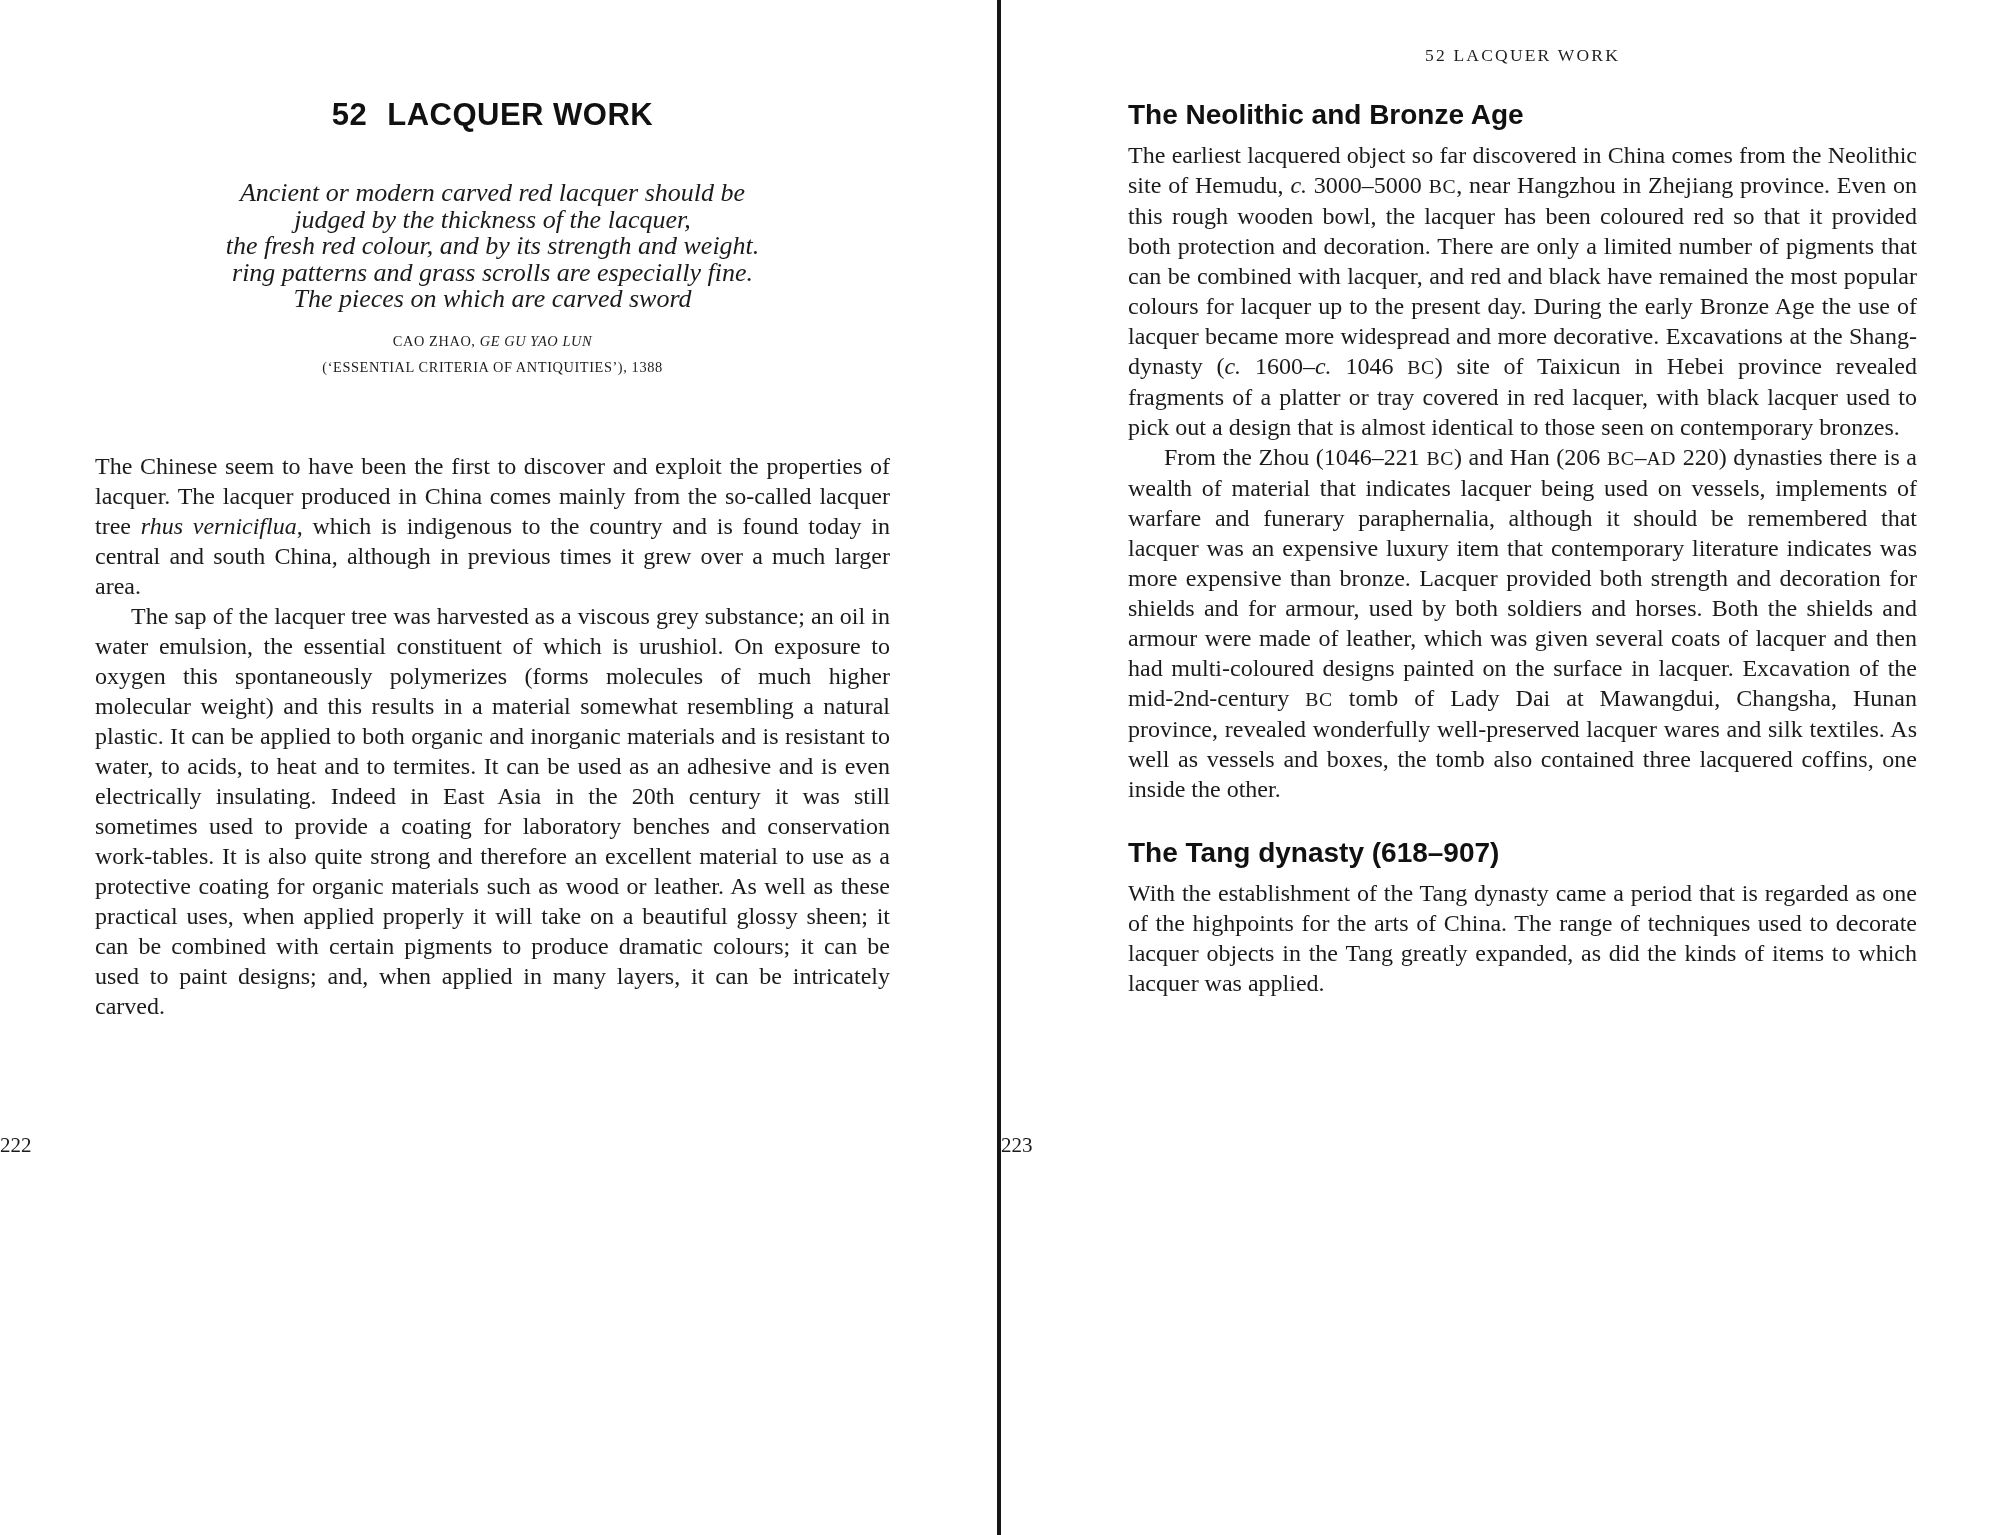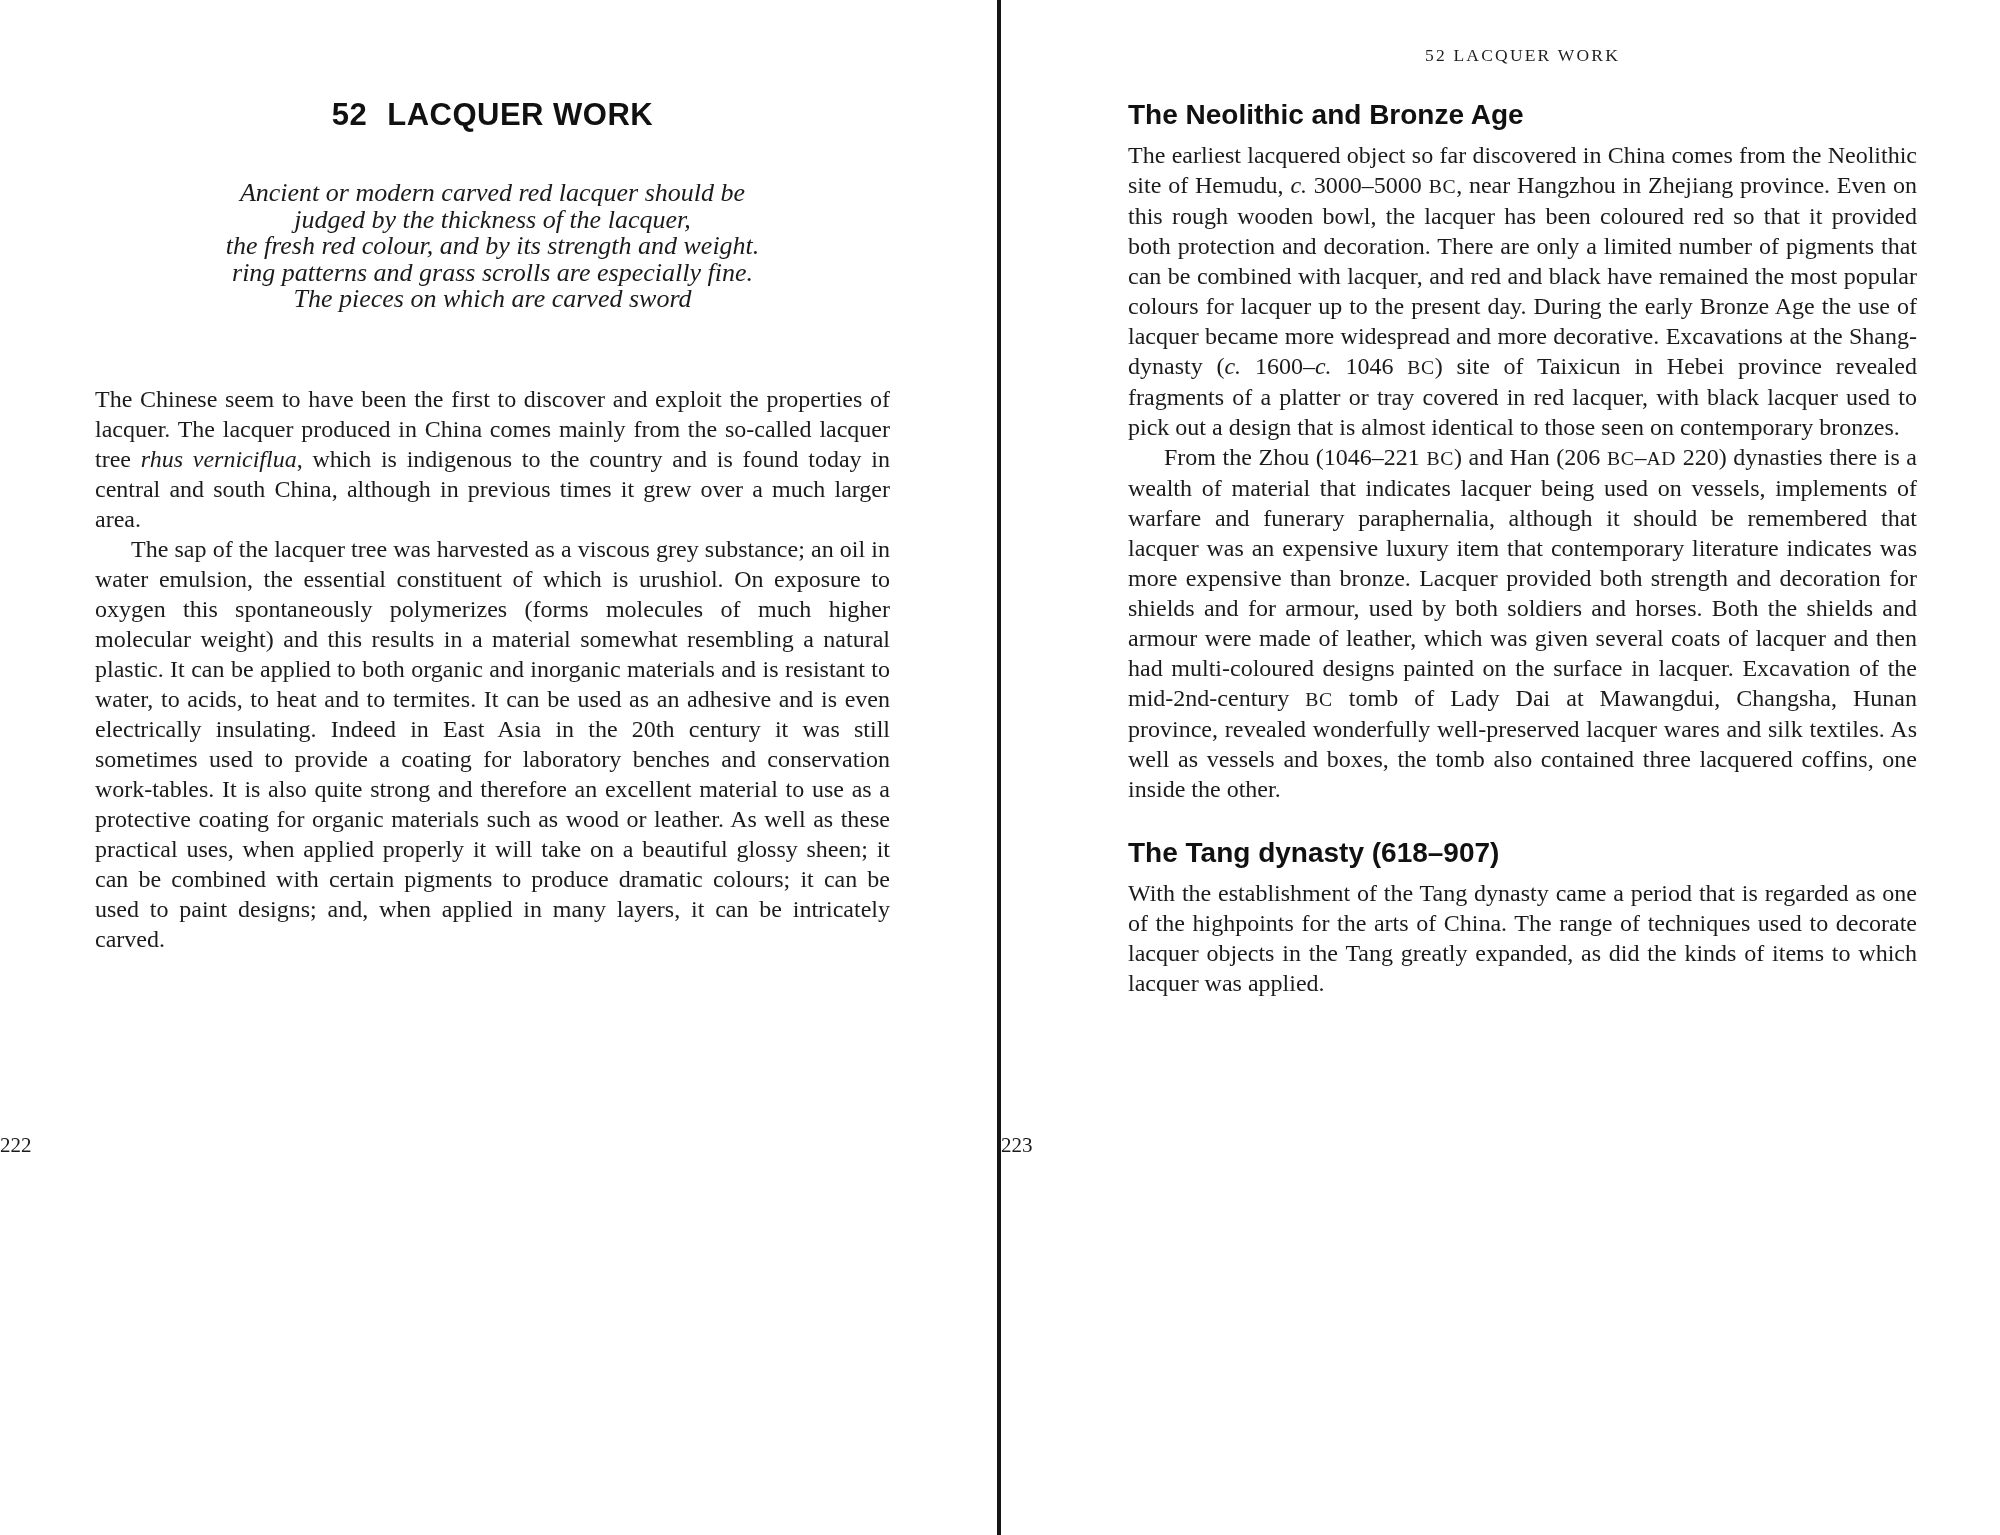--- a/index.html
+++ b/index.html
@@ -108,20 +108,24 @@
     </h1>
 
     <div class="epigraph">
         <div class="epigraph-line">Ancient or modern carved red lacquer should be</div>
         <div class="epigraph-line">judged by the thickness of the lacquer,</div>
         <div class="epigraph-line">the fresh red colour, and by its strength and weight.</div>
         <div class="epigraph-line">ring patterns and grass scrolls are especially fine.</div>
         <div class="epigraph-line">The pieces on which are carved sword</div>
       </div>
 
+    <div class="epigraph-attr">
+        <p class="attr-line"><span class="sc">CAO ZHAO, </span><span class="sc i">GE GU YAO LUN</span></p>
+        <p class="attr-line"><span class="sc">(‘ESSENTIAL CRITERIA OF ANTIQUITIES’), 1388</span></p>
+      </div>
 
     <div class="body">
         <p class="body-para"><span>The Chinese seem to have been the first to discover and exploit the properties of lacquer. The lacquer produced in China comes mainly from the so-called lacquer tree </span><span class="i">rhus verniciflua</span><span>, which is indigenous to the country and is found today in central and south China, although in previous times it grew over a much larger area.</span></p>
         <p class="body-para indent"><span>The sap of the lacquer tree was harvested as a viscous grey substance; an oil in water emulsion, the essential constituent of which is urushiol. On exposure to oxygen this spontaneously polymerizes (forms molecules of much higher molecular weight) and this results in a material somewhat resembling a natural plastic. It can be applied to both organic and inorganic materials and is resistant to water, to acids, to heat and to termites. It can be used as an adhesive and is even electrically insulating. Indeed in East Asia in the 20th century it was still sometimes used to provide a coating for laboratory benches and conservation work-tables. It is also quite strong and therefore an excellent material to use as a protective coating for organic materials such as wood or leather. As well as these practical uses, when applied properly it will take on a beautiful glossy sheen; it can be combined with certain pigments to produce dramatic colours; it can be used to paint designs; and, when applied in many layers, it can be intricately carved.</span></p>
       </div>
 
     <div class="page-number">222</div>
   </div>
 
   <div class="divider"></div>

